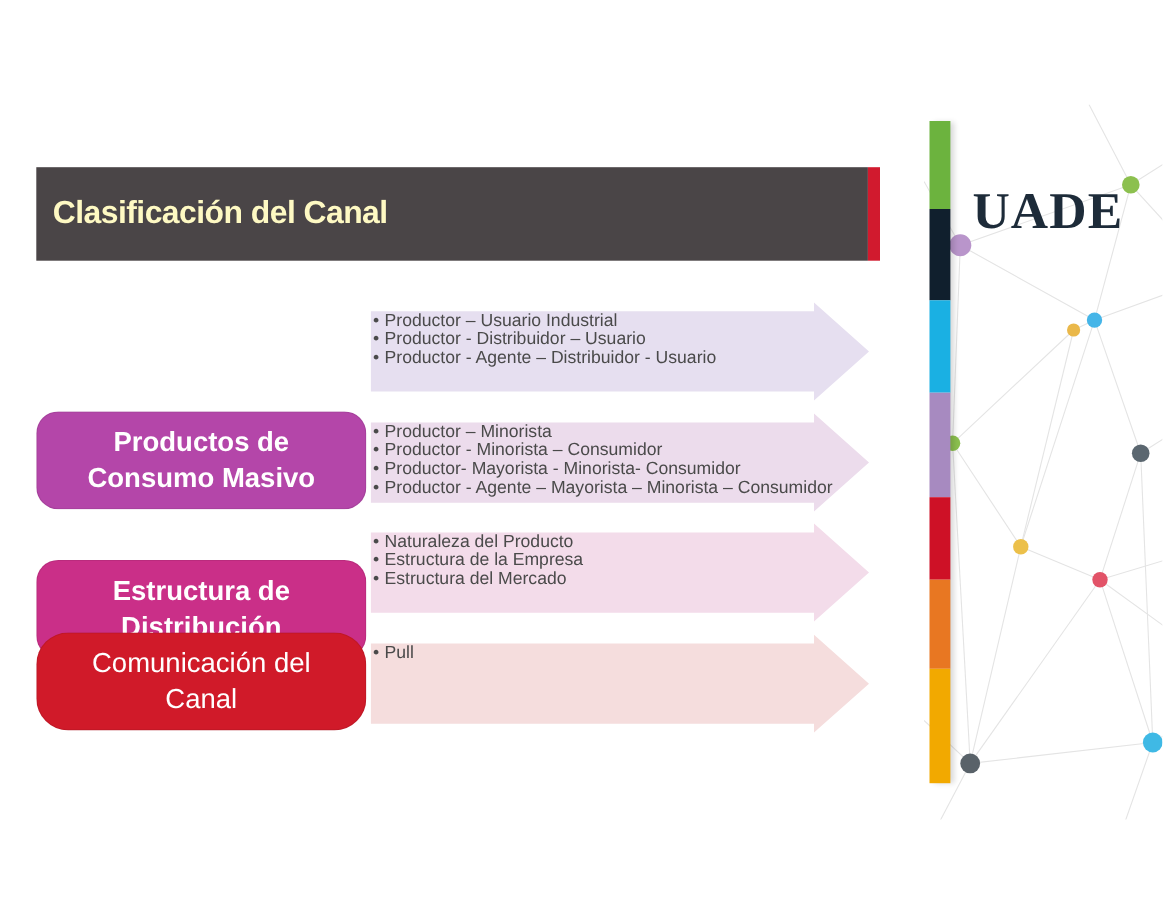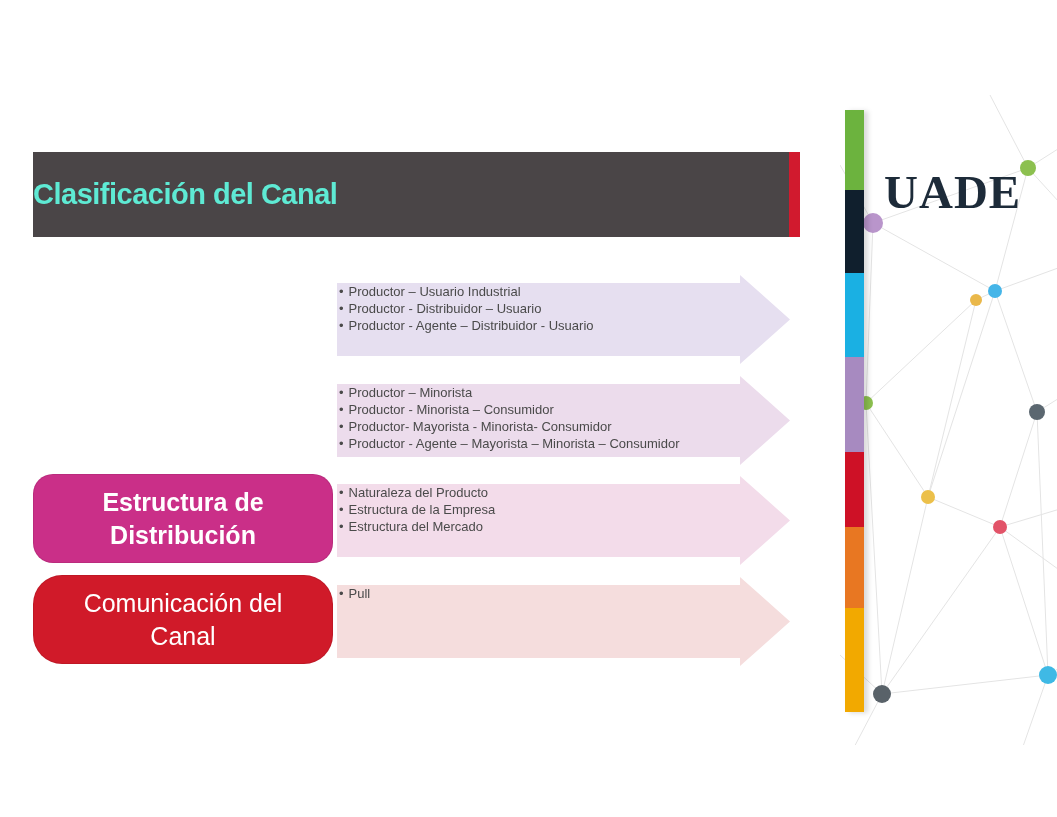--- a/index.html
+++ b/index.html
@@ -1,34 +1,34 @@
 <!DOCTYPE html>
 <html><head>
 <meta charset="utf-8">
 <style>
   html,body{margin:0;padding:0;background:#fff;}
   .stage{position:relative;width:1057px;height:817px;background:#ffffff;overflow:hidden;
          font-family:"Liberation Sans",sans-serif;}
   
   .titlebar{position:absolute;left:33px;top:152px;width:756px;height:85px;
             display:flex;align-items:center;}
-  .titlebar .title{color:#5eead4;font-size:29px;font-weight:bold;
+  .titlebar .title{color:#fef9c3;font-size:29px;font-weight:bold;padding-left:15px;
                    letter-spacing:-0.5px;}
   .title-accent{position:absolute;left:789px;top:152px;width:11px;height:85px;}
   
   .row{position:absolute;left:33px;width:790px;height:100px;}
   .row1{top:273px}.row2{top:374px}.row3{top:474px}.row4{top:575px}
   .box{position:absolute;left:0;top:0;width:300px;height:89px;border-radius:20px;
        display:flex;align-items:center;justify-content:center;text-align:center;
        color:#fff;font-size:25px;font-weight:bold;line-height:1.3;
        padding:0 28px;box-sizing:border-box;border:1px solid rgba(0,0,0,0.08);}
   .row4 .box{font-weight:400;border-radius:29px;}
   .arrow-svg{position:absolute;left:304px;top:0;width:460px;height:100px;}
   .bullets{position:absolute;left:306px;top:10px;width:430px;margin:0;padding:0;
-           list-style:none;color:#4a4a4a;font-size:13px;line-height:17px;}
+           list-style:none;color:#4a4a4a;font-size:16px;line-height:17px;}
   .bullets li::before{content:"•";margin-right:5px;}
   
   .network-svg{position:absolute;left:840px;top:95px;width:217px;height:650px;}
   .strip{position:absolute;left:845px;top:110px;width:19px;height:602px;
          box-shadow:4px 1px 5px rgba(0,0,0,0.15);}
   .strip .seg{width:100%;}
   .seg1{height:80px}.seg2{height:83px}.seg3{height:84px}.seg4{height:95px}
   .seg5{height:75px}.seg6{height:81px}.seg7{height:104px}
   .logo{position:absolute;left:884px;top:118px;width:134px;text-align:center;
         font-family:"Liberation Serif",serif;font-weight:700;font-size:47px;
@@ -52,33 +52,36 @@
       <li>Productor – Usuario Industrial</li>
       <li>Productor - Distribuidor – Usuario</li>
       <li>Productor - Agente – Distribuidor - Usuario</li>
     </ul>
   </div>
 
   <div class="row row2">
     <svg class="arrow-svg" viewBox="0 0 460 100">
       <polygon points="0,10 403,10 403,2 453,46.5 403,91 403,83 0,83" fill="#ecdcec"></polygon>
     </svg>
+    <div class="box" style="background: rgb(180, 70, 169);">
+      <span>Productos de Consumo Masivo</span>
+    </div>
     <ul class="bullets">
       <li>Productor – Minorista</li>
       <li>Productor - Minorista – Consumidor</li>
       <li>Productor- Mayorista - Minorista- Consumidor</li>
       <li>Productor - Agente – Mayorista – Minorista – Consumidor</li>
     </ul>
   </div>
 
   <div class="row row3">
     <svg class="arrow-svg" viewBox="0 0 460 100">
       <polygon points="0,10 403,10 403,2 453,46.5 403,91 403,83 0,83" fill="#f3dcea"></polygon>
     </svg>
-    <div class="box" style="background: rgb(202, 47, 136);">
+    <div class="box" style="background: rgb(202, 47, 136); margin-top: 35px;">
       <span>Estructura de Distribución</span>
     </div>
     <ul class="bullets">
       <li>Naturaleza del Producto</li>
       <li>Estructura de la Empresa</li>
       <li>Estructura del Mercado</li>
     </ul>
   </div>
 
   <div class="row row4">

